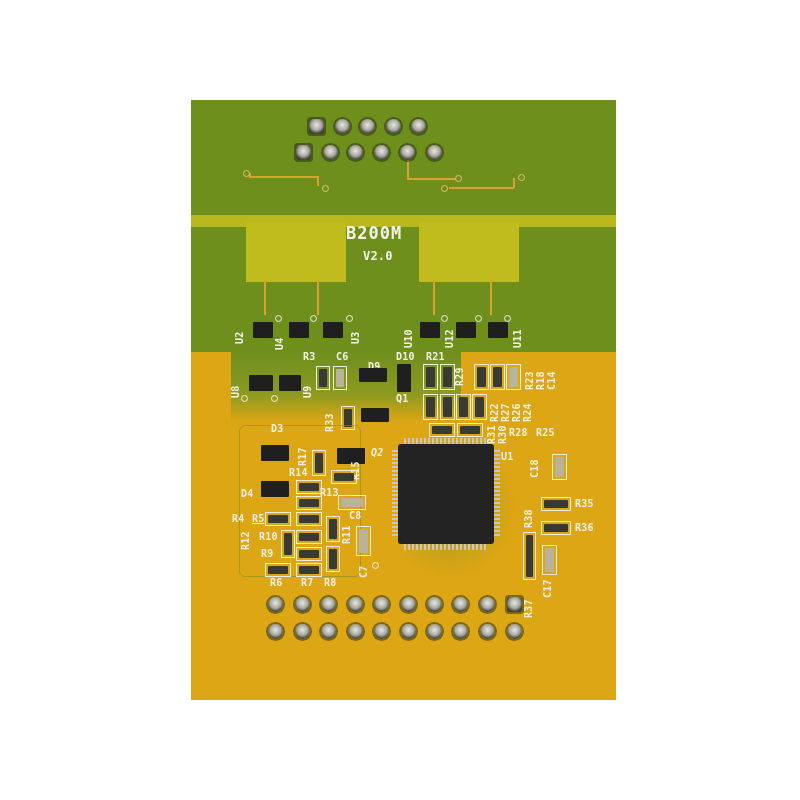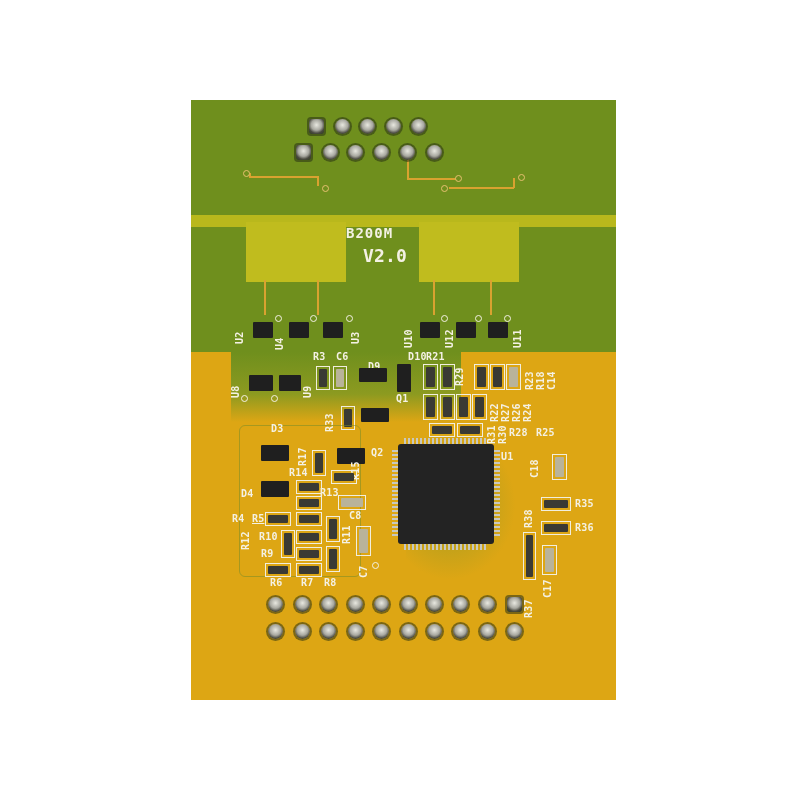--- a/index.html
+++ b/index.html
@@ -3,22 +3,22 @@
 <meta charset="utf-8">
 <style>
   html,body{margin:0;padding:0;background:#ffffff;}
   body{width:800px;height:800px;position:relative;overflow:hidden;font-family:"DejaVu Sans Mono","Liberation Mono",monospace;}
   #board{position:absolute;left:191px;top:100px;width:425px;height:600px;background:#dda614;overflow:hidden;}
   .green-top{position:absolute;left:0;top:0;width:425px;height:252px;background:#6f8f1d;}
   .green-strip{position:absolute;background:#6f8f1d;}
   .yg-band{position:absolute;left:0;top:115px;width:425px;height:12px;background:#b9b81c;}
   .yg-pad{position:absolute;background:#c0bc1e;}
   .silk{position:absolute;color:#f4f1e4;font-weight:bold;font-size:10px;line-height:10px;white-space:nowrap;letter-spacing:0.2px;}
-  .silk.big{font-size:14px;line-height:18px;letter-spacing:1px;}
-  .silk.mid{font-size:18px;line-height:12px;text-align:center;}
+  .silk.big{font-size:17px;line-height:18px;letter-spacing:1px;}
+  .silk.mid{font-size:12px;line-height:12px;text-align:center;}
   .silk.rot{transform:rotate(-90deg);transform-origin:left top;}
   .trace{position:absolute;background:#d9a230;}
   .via{position:absolute;width:5px;height:5px;border-radius:50%;border:1px solid #e6c070;background:#6f8f1d;}
   .pin{position:absolute;width:15px;height:15px;border-radius:50%;background:radial-gradient(circle at 50% 40%,#e8e8e0 0%,#a8a8a0 45%,#4a4a40 70%,#2d3a1a 100%);box-shadow:0 0 0 2px rgba(40,50,20,0.55);}
   .pin.sq{border-radius:2px;}
   .ic{position:absolute;background:#1f1f1f;border-radius:1px;}
   .smd{position:absolute;border:1.5px solid #f1eede;background:transparent;}
   .smd .body{position:absolute;left:2px;top:2px;right:2px;bottom:2px;background:#3a3a34;border-radius:1px;}
   .smd .body.cap{background:#b9b39a;}
   .dot{position:absolute;width:5px;height:5px;border-radius:50%;border:1.5px solid #f4f1e4;}
@@ -92,31 +92,31 @@
   <div class="silk rot" style="left:254px;top:248px;">U12</div>
   <div class="silk rot" style="left:322px;top:248px;">U11</div>
 
   <div class="ic" style="left:58px;top:275px;width:24px;height:16px;"></div>
   <div class="ic" style="left:88px;top:275px;width:22px;height:16px;"></div>
   <div class="dot" style="left:50px;top:295px;"></div>
   <div class="dot" style="left:80px;top:295px;"></div>
   <div class="silk rot" style="left:40px;top:298px;">U8</div>
   <div class="silk rot" style="left:112px;top:298px;">U9</div>
 
-  <div class="silk" style="left:122px;top:252px;">R3</div>
+  <div class="silk" style="left:112px;top:252px;">R3</div>
   <div class="silk" style="left:145px;top:252px;">C6</div>
   <div class="smd" style="left:125px;top:266px;width:12px;height:22px;">
       <div class="body"></div>
     </div>
   <div class="smd" style="left:142px;top:266px;width:12px;height:22px;">
       <div class="body cap"></div>
     </div>
 
   <div class="silk" style="left:177px;top:242px;margin-top:20px;">D9</div>
-  <div class="silk" style="left:205px;top:252px;margin-left:12px;">D10</div>
+  <div class="silk" style="left:205px;top:252px;">D10</div>
   <div class="ic" style="left:168px;top:268px;width:28px;height:14px;"></div>
   <div class="ic" style="left:206px;top:264px;width:14px;height:28px;"></div>
   <div class="silk" style="left:205px;top:294px;">Q1</div>
   <div class="ic" style="left:170px;top:308px;width:28px;height:14px;"></div>
 
   <div class="smd" style="left:150px;top:306px;width:12px;height:22px;">
       <div class="body"></div>
     </div>
   <div class="silk rot" style="left:134px;top:332px;">R33</div>
 
@@ -171,21 +171,21 @@
   <div class="outline" style="left:48px;top:325px;width:120px;height:150px;"></div>
   <div class="silk" style="left:80px;top:324px;">D3</div>
   <div class="ic" style="left:70px;top:345px;width:28px;height:16px;"></div>
   <div class="silk" style="left:50px;top:389px;">D4</div>
   <div class="ic" style="left:70px;top:381px;width:28px;height:16px;"></div>
   <div class="smd" style="left:121px;top:350px;width:12px;height:24px;">
       <div class="body"></div>
     </div>
   <div class="silk rot" style="left:107px;top:366px;">R17</div>
   <div class="ic" style="left:146px;top:348px;width:28px;height:16px;"></div>
-  <div class="silk" style="left:180px;top:348px;">Q2</div>
+  <div class="silk" style="left:180px;top:348px;font-style:italic;">Q2</div>
 
   <div class="silk" style="left:98px;top:368px;">R14</div>
   <div class="silk" style="left:129px;top:388px;">R13</div>
   <div class="silk rot" style="left:160px;top:380px;">R15</div>
   <div class="smd" style="left:105px;top:380px;width:24px;height:12px;">
       <div class="body"></div>
     </div>
   <div class="smd" style="left:105px;top:396px;width:24px;height:12px;">
       <div class="body"></div>
     </div>

